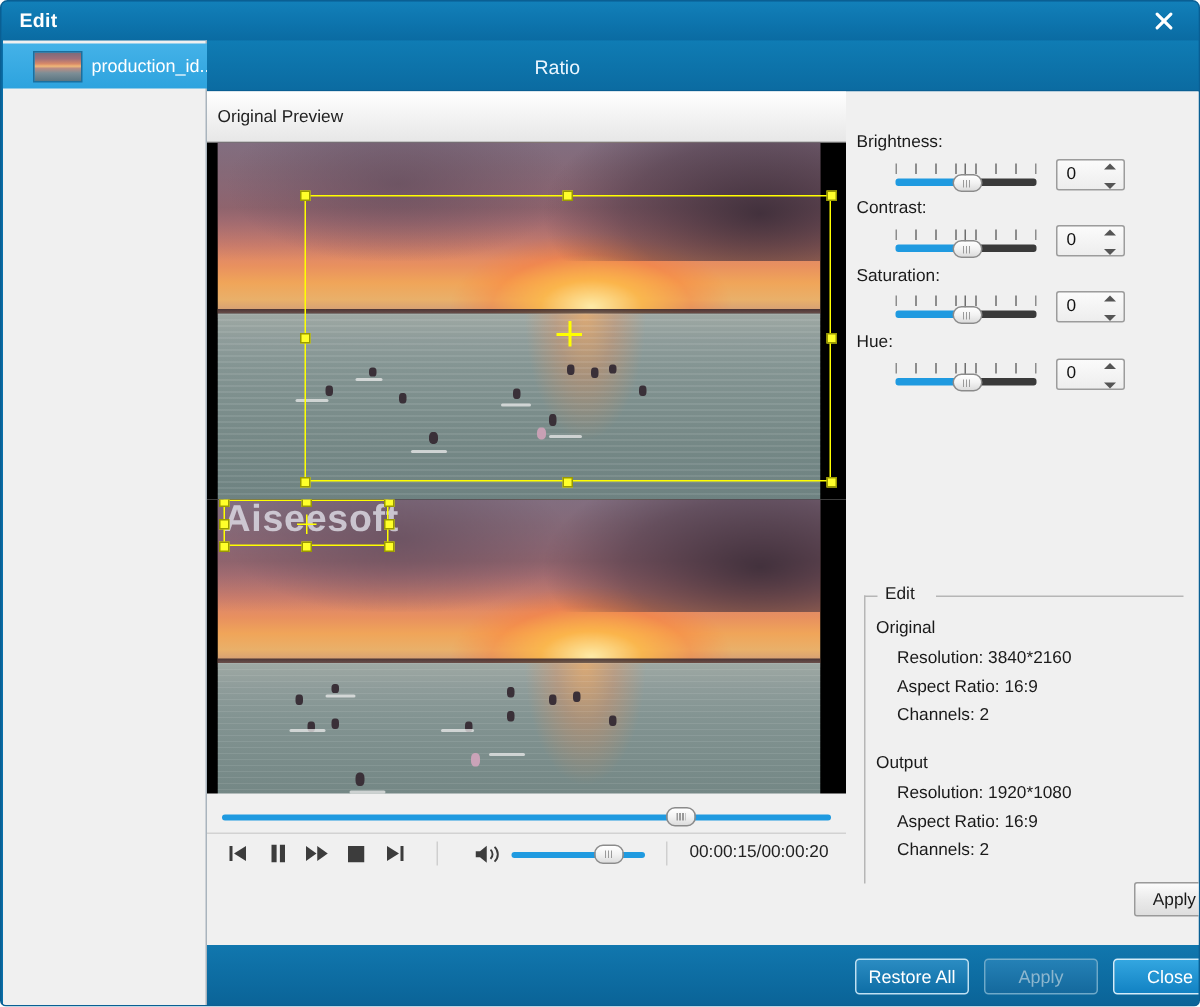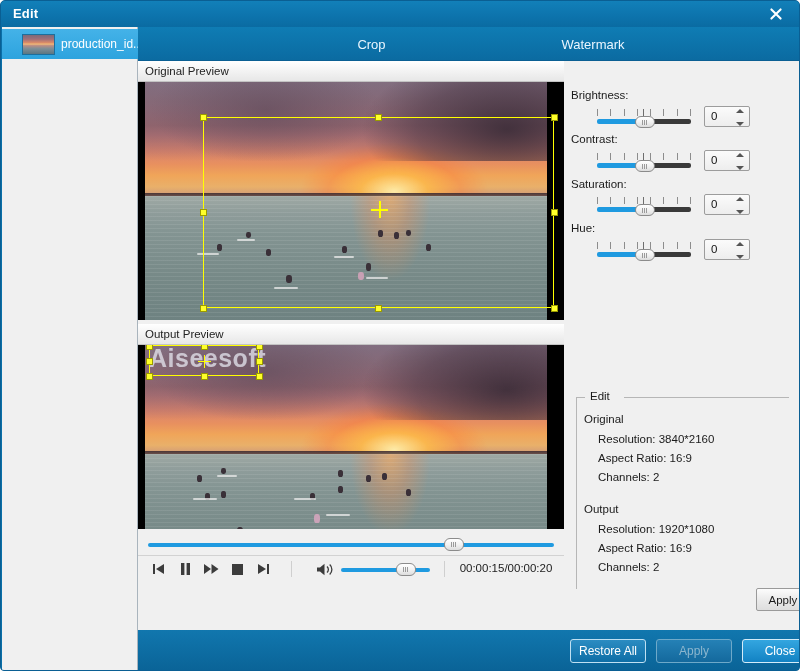--- a/index.html
+++ b/index.html
@@ -105,21 +105,21 @@
     background: #f0f0f0;
   }
 
   
   #preview-col {
     position: absolute; left: 0; top: 0;
     width: 426px; height: 569px;
     background: #f0f0f0;
   }
   .panel-head {
-    height: 21px;
+    height: 34px;
     background: linear-gradient(180deg, #ffffff 0%, #e7e7e7 100%);
     border-bottom: 1px solid #c3c3c3;
     display: flex; align-items: center;
     padding-left: 7px;
     color: #222;
     font-size: 11.5px;
   }
   .video-box {
     position: relative;
     background: #000000;
@@ -457,22 +457,21 @@
   </div>
 
   <div id="sidebar">
     <div id="thumb-item">
       <div id="thumb-img"></div>
       <div id="thumb-label">production_id...</div>
     </div>
   </div>
 
   <div id="tabstrip">
-    <div class="tab" id="tab-crop">Crop</div>
-    <div class="tab" id="tab-water">Watermark</div>
+    <div class="tab" id="tab-crop">Ratio</div>
   </div>
 
   <div id="content">
 
     <div id="preview-col">
 
       <div class="panel-head">Original Preview</div>
       <div class="video-box" id="orig-box">
         <div class="frame" style="left:7px; right:17px;">
           <div class="sky"></div>
@@ -503,21 +502,20 @@
         <div class="handle" style="left:237px; top:32px;"></div>
         <div class="handle" style="left:413px; top:32px;"></div>
         <div class="handle" style="left:62px; top:127px;"></div>
         <div class="handle" style="left:413px; top:127px;"></div>
         <div class="handle" style="left:62px; top:223px;"></div>
         <div class="handle" style="left:237px; top:223px;"></div>
         <div class="handle" style="left:413px; top:223px;"></div>
         <div id="crop-center" style="left:233px; top:119px;"></div>
       </div>
 
-      <div class="panel-head" style="margin-top:4px;">Output Preview</div>
       <div class="video-box" id="out-box">
         <div class="frame" style="left:7px; right:17px;">
           <div class="sky"></div>
           <div class="cloud-dark"></div>
           <div class="horizon"></div>
           <div class="sea"></div>
           <div class="shimmer"></div>
           <div class="dot" style="left:13%; top:57%; width:5px; height:7px;"></div>
           <div class="board" style="left:18%; top:57%; width:20px;"></div>
           <div class="dot" style="left:19%; top:54%; width:5px; height:6px;"></div>

